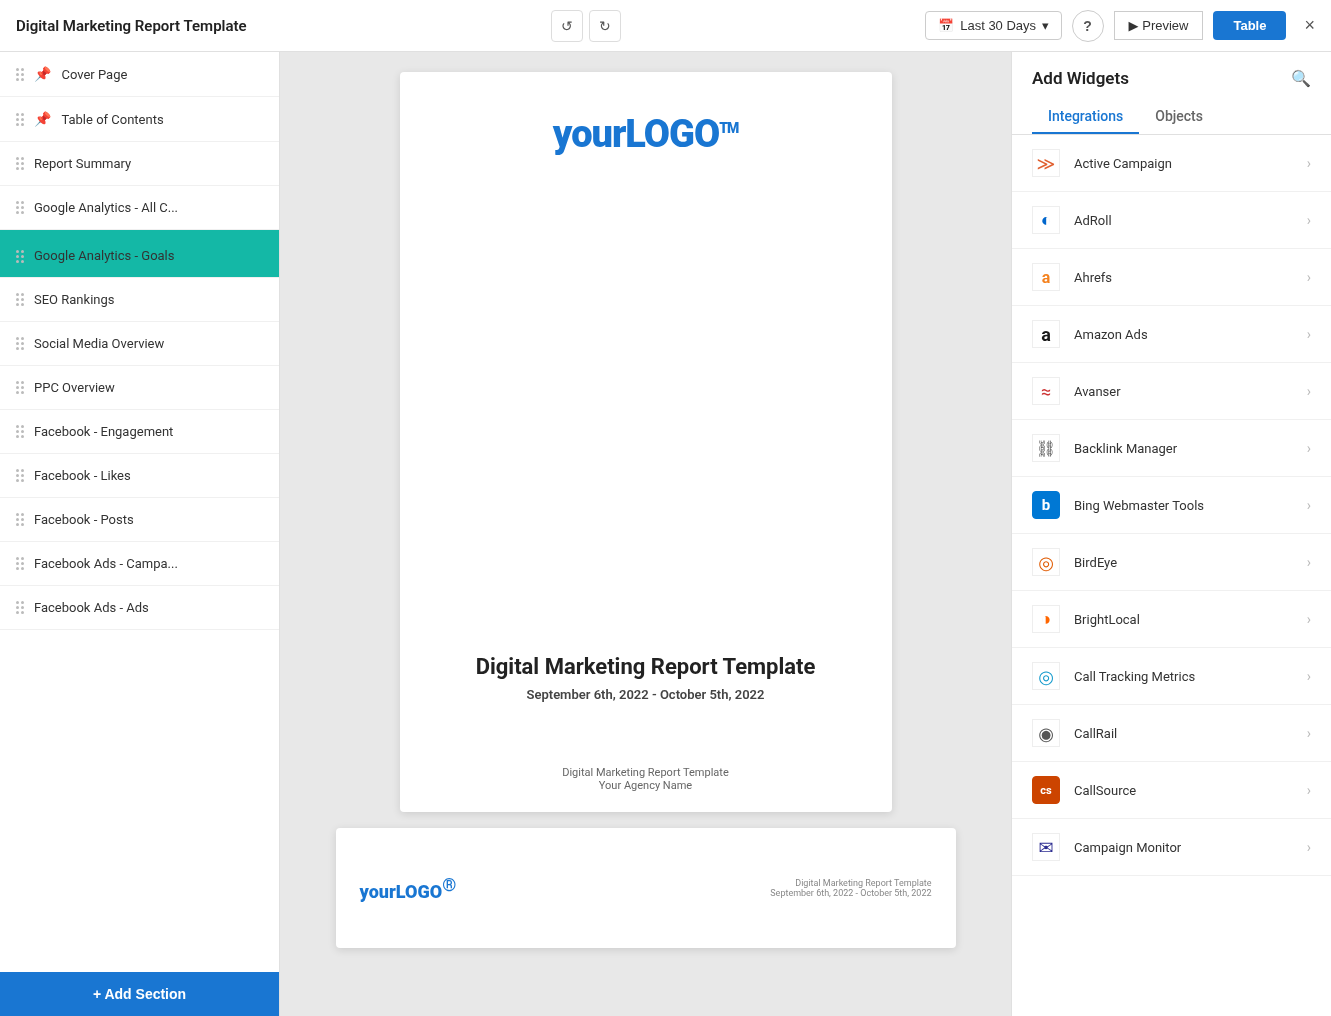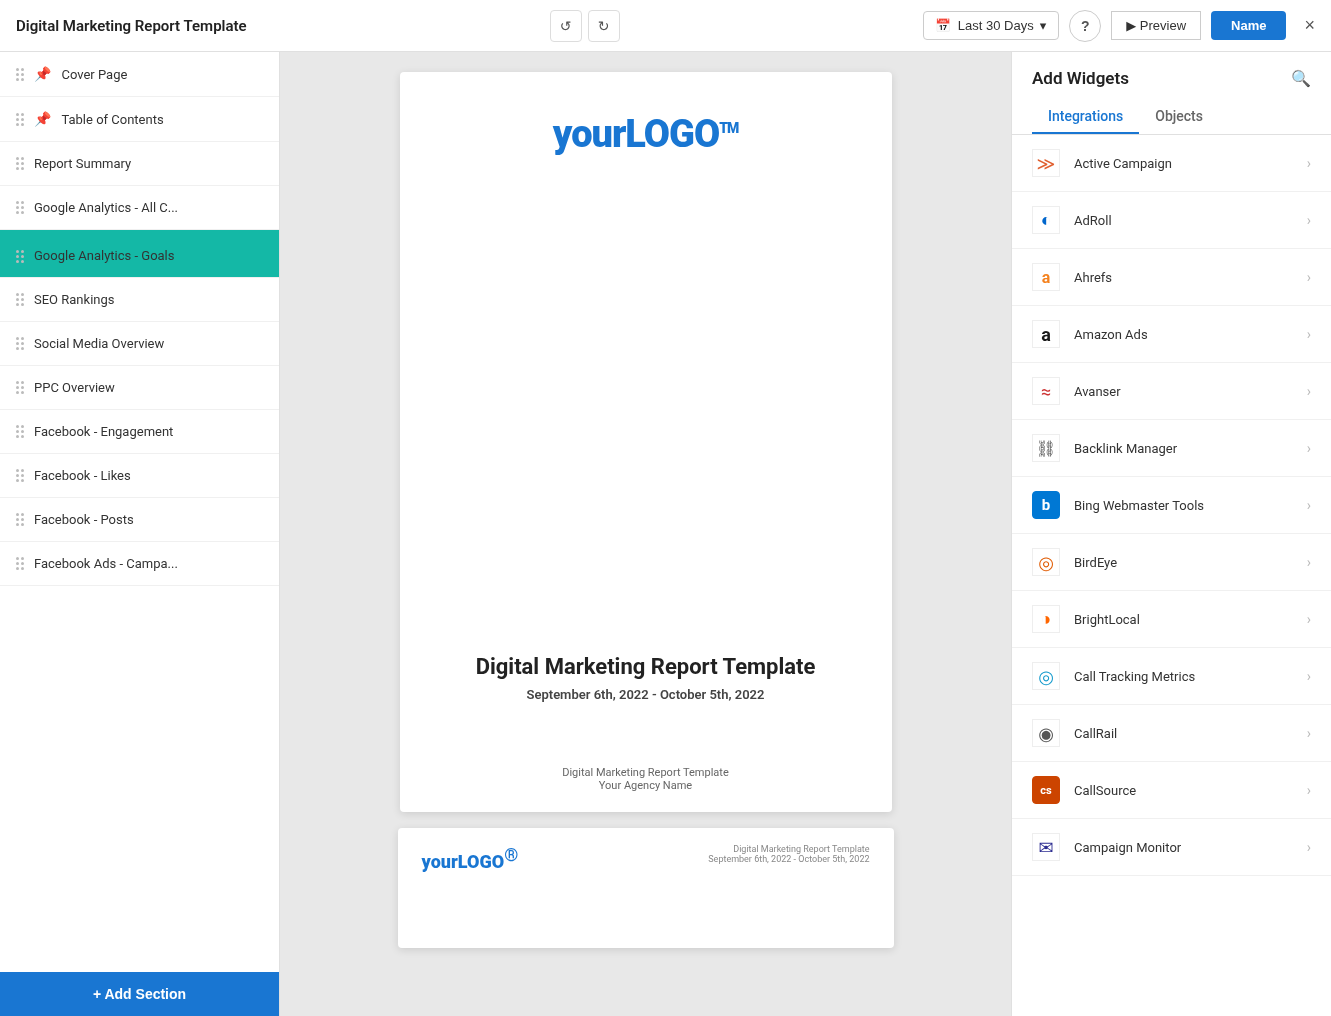--- a/index.html
+++ b/index.html
@@ -219,27 +219,27 @@
       color: #666;
     }
     .page-footer-agency {
       font-size: 11px;
       color: #666;
     }
 
     
     .page-card-thumb {
       background: #fff;
-      width: 496px;
+      width: 620px;
       height: 120px;
       border-radius: 4px;
       box-shadow: 0 2px 8px rgba(0,0,0,0.12);
       overflow: hidden;
       display: flex;
-      align-items: flex-start;
+      align-items: center;
       padding: 16px 24px;
       justify-content: space-between;
     }
     .thumb-logo {
       font-size: 18px;
       color: #888;
       font-weight: 300;
     }
     .thumb-logo span { font-weight: 900; color: #1976d2; font-size: 18px; }
     .thumb-logo-sup { color: #1976d2; font-size: 10px; vertical-align: super; }
@@ -347,21 +347,21 @@
     <button class="icon-btn">↻</button>
   </div>
   <div class="top-bar-right">
     <button class="date-range-btn">
       <span>📅</span>
       <span>Last 30 Days</span>
       <span>▾</span>
     </button>
     <button class="help-btn">?</button>
     <button class="preview-btn">▶ Preview</button>
-    <button class="save-btn">Name</button>
+    <button class="save-btn">Table</button>
     <button class="close-btn">×</button>
   </div>
 </div>
 
 <div class="main">
 
   <div class="sidebar">
     <div class="sidebar-list" id="sidebar-list">
         <div class="sidebar-item">
       <div class="drag-handle">
@@ -534,20 +534,35 @@
           <div class="drag-dot"></div>
               <div class="drag-dot"></div>
           <div class="drag-dot"></div>
               <div class="drag-dot"></div>
           <div class="drag-dot"></div>
               <div class="drag-dot"></div>
         </div>
       </div>
 
       <span class="sidebar-item-label">Facebook Ads - Campa...</span>
+
+    </div>
+        <div class="sidebar-item">
+      <div class="drag-handle">
+        <div class="drag-dots">
+          <div class="drag-dot"></div>
+              <div class="drag-dot"></div>
+          <div class="drag-dot"></div>
+              <div class="drag-dot"></div>
+          <div class="drag-dot"></div>
+              <div class="drag-dot"></div>
+        </div>
+      </div>
+
+      <span class="sidebar-item-label">Facebook Ads - Ads</span>
 
     </div>
       </div>
     <button class="sidebar-add-btn">
       <span>+ Add Section</span>
     </button>
   </div>
 
   <div class="canvas-area">
 

